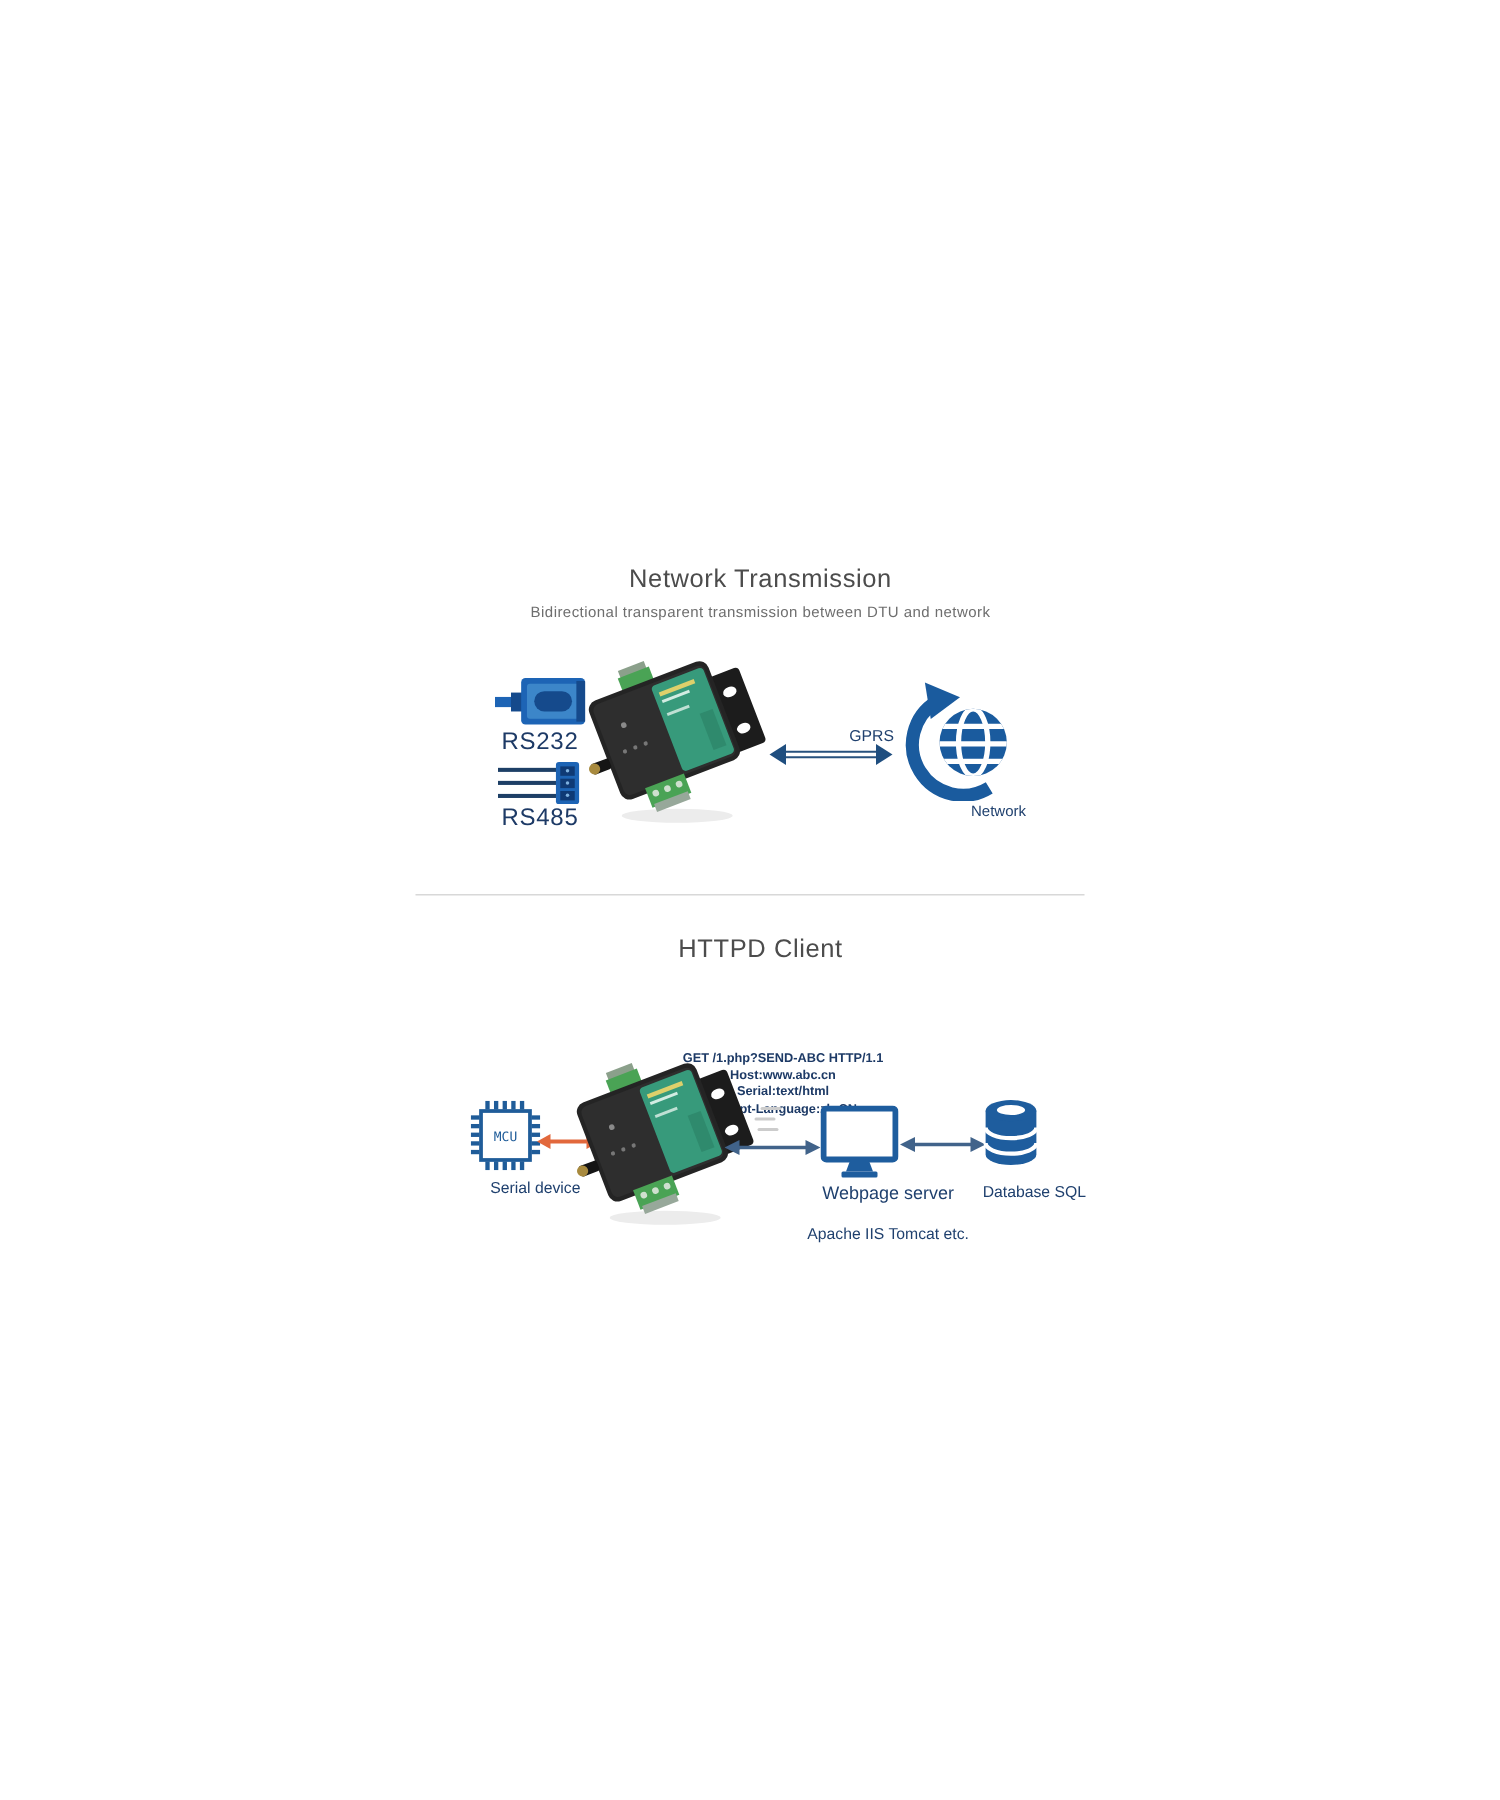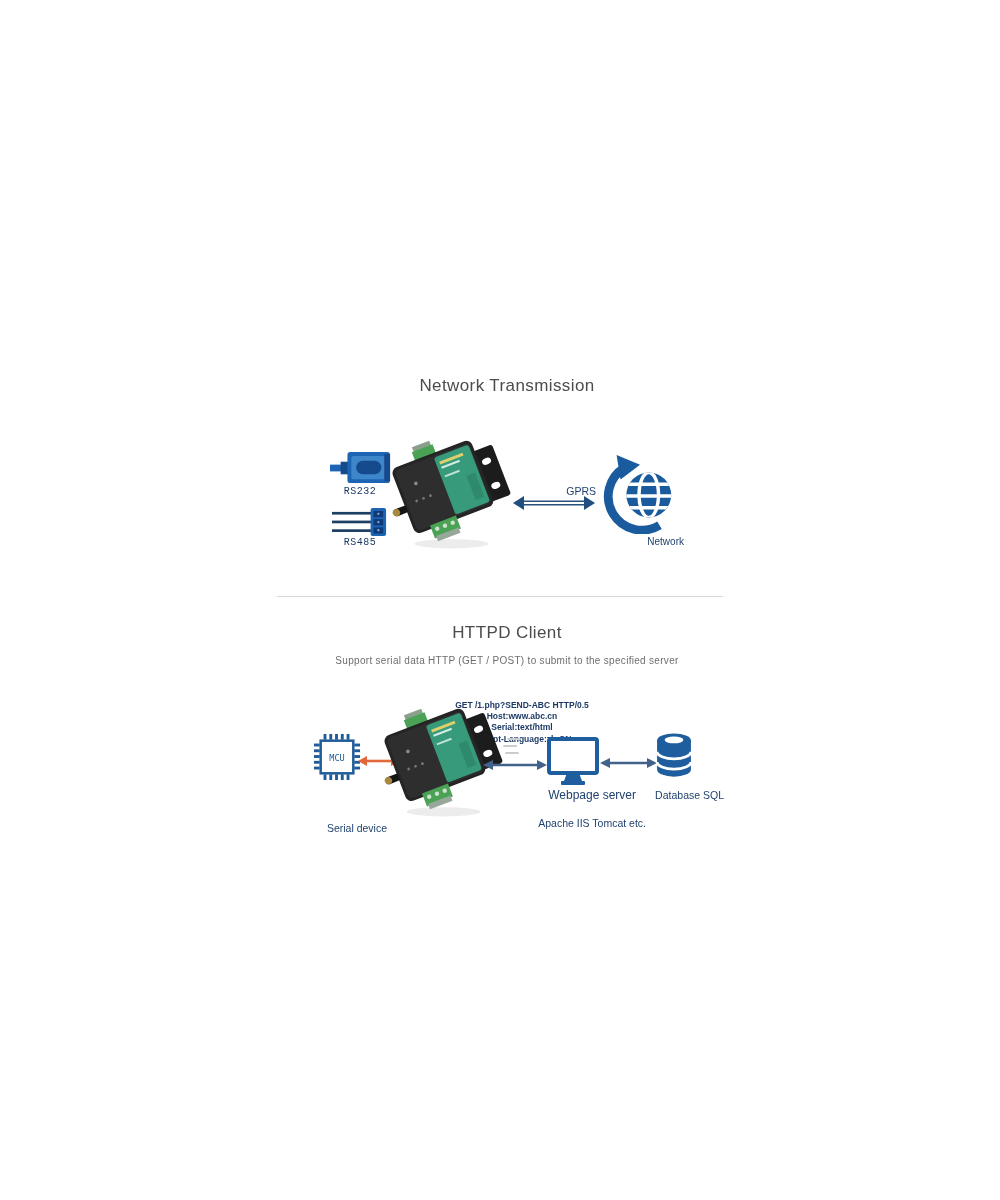--- a/index.html
+++ b/index.html
@@ -3,32 +3,33 @@
 <meta charset="utf-8">
 <style>
   html,body{margin:0;padding:0;background:#ffffff;}
   #canvas{position:relative;width:904px;height:1200px;background:#ffffff;overflow:hidden;
           font-family:"Liberation Sans",sans-serif;}
   .abs{position:absolute;text-align:right;}
   .center{text-align:center;}
   .h-title{font-size:17px;color:#4c4c4c;letter-spacing:.4px;}
   .h-sub{font-size:10px;color:#6e6e6e;letter-spacing:.3px;}
   .lbl{font-size:10px;color:#1f406e;text-align:right;}
-  .lbl-serif{font-family:Liberation Mono, monospace;font-size:10px;color:#1d3a66;letter-spacing:.5px;}
+  .lbl-serif{font-family:Liberation Sans, sans-serif;font-size:16px;color:#1d3a66;letter-spacing:.5px;}
   .httpline{font-size:8.5px;font-weight:600;color:#1d3a66;line-height:11.2px;}
   .divider{height:1px;background:#d8d8d8;}
   .eqmark{position:absolute;width:14px;height:2px;background:#cccccc;border-radius:1px;}
   svg{display:block;}
 </style>
 </head>
 <body>
 
 <div id="canvas">
 
   <div class="abs center h-title" style="left:257px;top:376px;width:500px;">Network Transmission</div>
+  <div class="abs center h-sub" style="left:207px;top:403px;width:600px;">Bidirectional transparent transmission between DTU and network</div>
 
   <div class="abs" style="left:330px;top:450px;">
     <svg width="62" height="37" viewBox="0 0 64 38">
       <rect x="0" y="15" width="13" height="7" fill="#1d64b5"></rect>
       <rect x="11" y="12" width="9" height="13" fill="#154a8c"></rect>
       <rect x="18" y="2" width="44" height="32" rx="3" fill="#1d64b5"></rect>
       <rect x="22" y="6" width="36" height="24" rx="2" fill="#3c86c9"></rect>
       <rect x="27" y="11" width="26" height="14" rx="7" fill="#154a8c"></rect>
       <rect x="56" y="4" width="6" height="28" fill="#154a8c"></rect>
     </svg>
@@ -108,24 +109,23 @@
       </g>
       <path d="M60 73 A 33 33 0 1 1 24 14" fill="none" stroke="#1a5b9e" stroke-width="9"></path>
       <polygon points="16,1 40,11 20,26" fill="#1a5b9e"></polygon>
     </svg>
   </div>
   <div class="abs center lbl" style="left:604px;top:536px;width:80px;">Network</div>
 
   <div class="abs divider" style="left:277px;top:596px;width:446px;"></div>
 
   <div class="abs center h-title" style="left:257px;top:623px;width:500px;">HTTPD Client</div>
-  <div class="abs center h-sub" style="left:207px;top:655px;width:600px;">Support serial data HTTP (GET / POST) to submit to the specified server</div>
 
   <div class="abs center" style="left:427px;top:700px;width:190px;">
-    <div class="httpline">GET /1.php?SEND-ABC HTTP/0.5</div>
+    <div class="httpline">GET /1.php?SEND-ABC HTTP/1.1</div>
     <div class="httpline">Host:www.abc.cn</div>
     <div class="httpline">Serial:text/html</div>
     <div class="httpline">Accept-Language:zh-CN</div>
   </div>
 
   <div class="abs" style="left:313px;top:733px;">
     <svg width="48" height="48" viewBox="0 0 50 50">
       <g fill="#1f5c99">
         <rect x="11" y="1" width="3" height="6"></rect>
           <rect x="17" y="1" width="3" height="6"></rect>
@@ -145,21 +145,21 @@
         <rect x="43" y="11" width="6" height="3"></rect>
           <rect x="43" y="17" width="6" height="3"></rect>
           <rect x="43" y="23" width="6" height="3"></rect>
           <rect x="43" y="29" width="6" height="3"></rect>
           <rect x="43" y="35" width="6" height="3"></rect>
       </g>
       <rect x="8" y="8" width="34" height="34" fill="#ffffff" stroke="#1f5c99" stroke-width="2.6"></rect>
       <text x="25" y="29" text-anchor="middle" font-family="DejaVu Sans Mono, monospace" font-size="9" fill="#1f5c99">MCU</text>
     </svg>
   </div>
-  <div class="abs center lbl" style="left:287px;top:790px;width:100px;font-size:10.5px;margin-top:32px;">Serial device</div>
+  <div class="abs center lbl" style="left:287px;top:754px;width:100px;font-size:10.5px;margin-top:32px;">Serial device</div>
 
   <div class="abs" style="left:358px;top:754px;">
     <svg width="42" height="14" viewBox="0 0 42 14">
       <line x1="7" y1="7" x2="35" y2="7" stroke="#e2683c" stroke-width="2.6"></line>
       <polygon points="0,7 9,2 9,12" fill="#e2683c"></polygon>
       <polygon points="42,7 33,2 33,12" fill="#e2683c"></polygon>
     </svg>
   </div>
 
   <div class="abs" style="left:384px;top:700px;">

